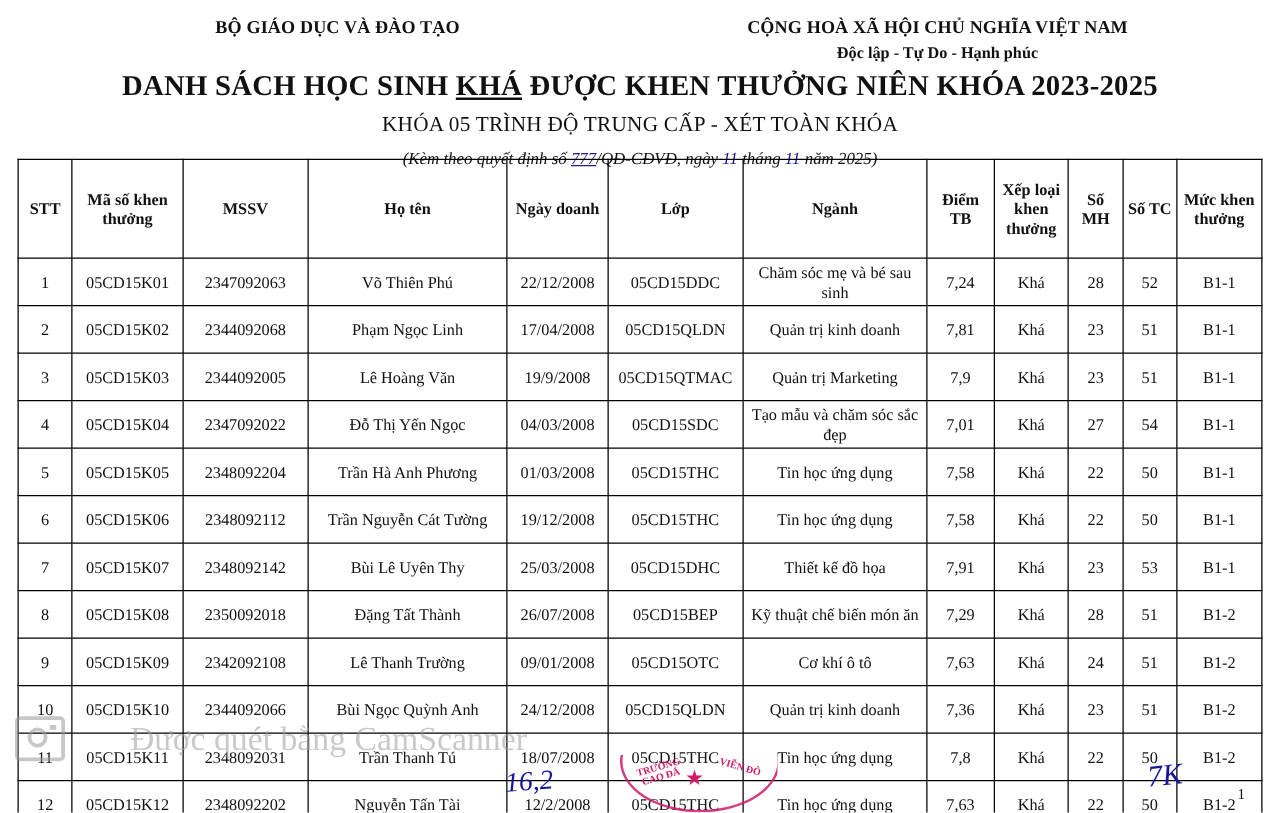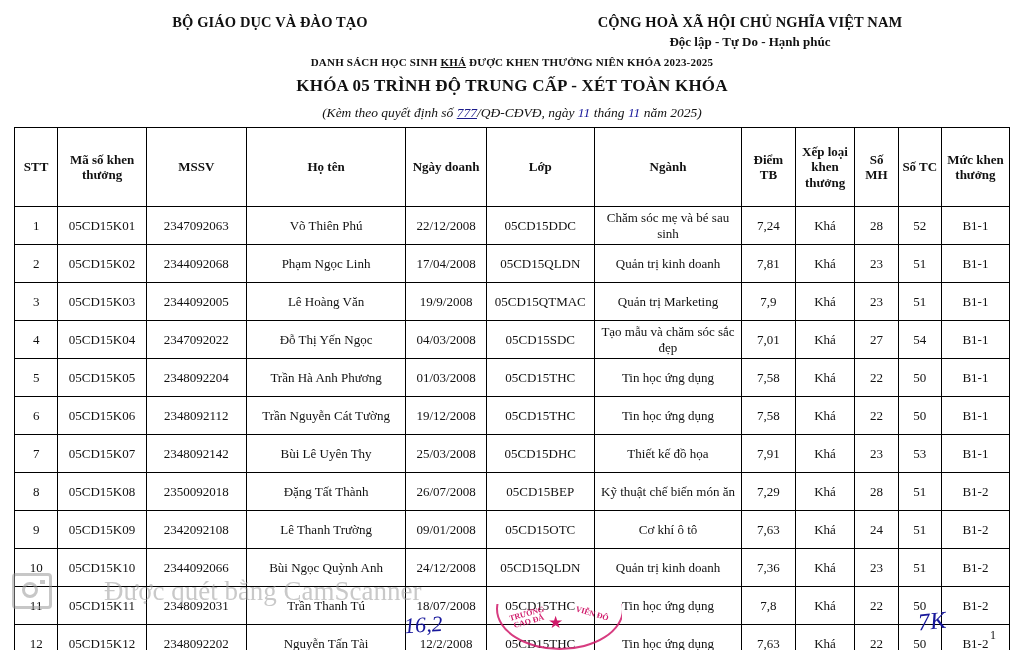--- a/index.html
+++ b/index.html
@@ -56,28 +56,28 @@
 
   .title-block {
     position: absolute;
     top: 56px;
     left: 0;
     width: 1024px;
     text-align: center;
   }
   .title-1 {
     font-weight: bold;
-    font-size: 11px;
+    font-size: 23px;
     letter-spacing: 0.2px;
   }
   .title-1 .underline {
     text-decoration: underline;
   }
   .title-2 {
-    font-weight: bold;
+    font-weight: normal;
     font-size: 17px;
     margin-top: 8px;
     letter-spacing: 0.2px;
   }
   .title-3 {
     font-style: italic;
     font-size: 13.5px;
     margin-top: 9px;
   }
   .handwrite {

